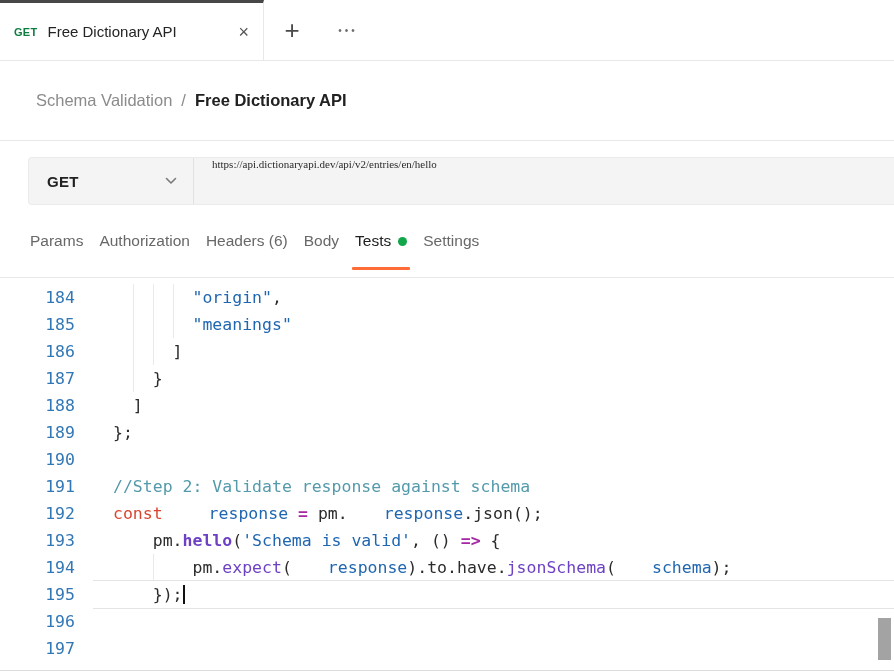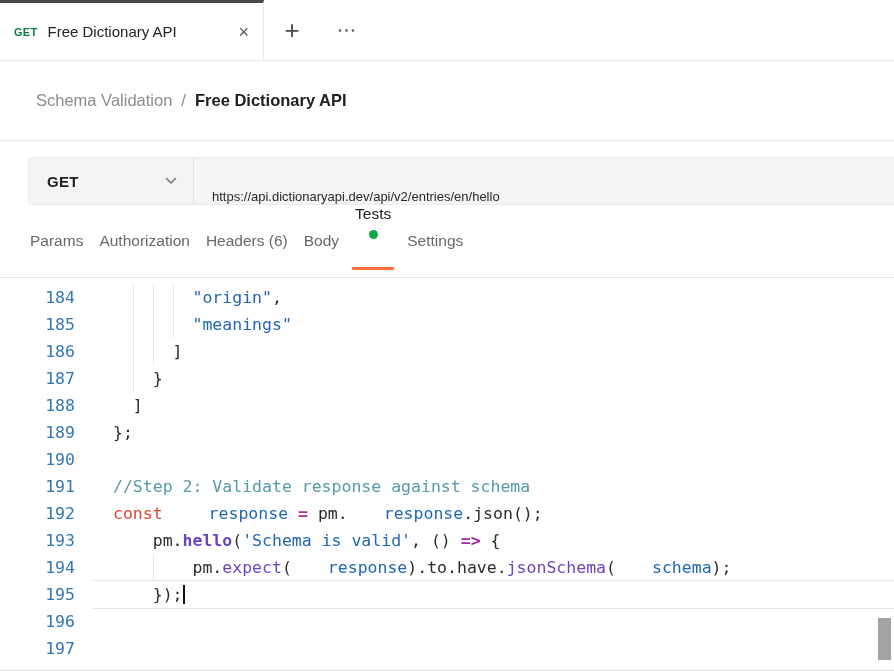--- a/index.html
+++ b/index.html
@@ -25,28 +25,28 @@
   .bc-current { color:#212121; font-weight:700; }
 
   
   .url-section { height:64px; padding:16px 0 0 28px; }
   .url-bar { display:flex; height:48px; width:866px; background:#f4f4f4; border:1px solid #ebebeb;
              border-right:none; border-radius:4px 0 0 4px; }
   .method-select { width:165px; display:flex; align-items:center; padding:0 16px 0 18px;
                    border-right:1px solid #e2e2e2; cursor:pointer; }
   .method-label { font-size:15px; font-weight:700; color:#212121; letter-spacing:.3px; }
   .chev { margin-left:auto; }
-  .url-input { flex:1; display:flex; align-items:flex-end; padding-left:18px; font-size:13px;
-               color:#2a2a2a; white-space:nowrap; overflow:hidden; cursor:text; }
+  .url-input { flex:1; display:flex; align-items:flex-start; padding-left:18px; font-size:11px;
+               color:#2a2a2a; white-space:nowrap; overflow:hidden; cursor:text;font-family:Liberation Serif, serif; }
 
   
   .req-tabs { height:73px; border-bottom:1px solid #e8e8e8; display:flex; align-items:center;
               gap:16px; padding-left:30px; font-size:15.5px; color:#686868; }
   .req-tab { position:relative; height:100%; display:flex; align-items:center; gap:7px; cursor:pointer; white-space:nowrap; }
-  .req-tab.active { color:#212121;flex-direction:column; }
+  .req-tab.active { color:#212121; }
   .req-tab.active::after { content:""; position:absolute; left:-3px; right:-3px; bottom:7px;
                            height:3px; background:#ff6c37; border-radius:1px; }
   .dot { width:9px; height:9px; border-radius:50%; background:#11a64a; flex:none; }
 
   
   .editor { position:relative; height:392px; padding-top:6px;
             font-family:"DejaVu Sans Mono", monospace; font-size:16.5px; background:#fff; }
   .code-row { display:flex; height:27px; line-height:27px;gap:8px; }
   .gutter { width:85px; flex:none; text-align:right; padding-right:10px; color:#3277b5; user-select:none; }
   .code { flex:1; position:relative; padding-left:20px; white-space:pre; color:#2b2b2b; }

